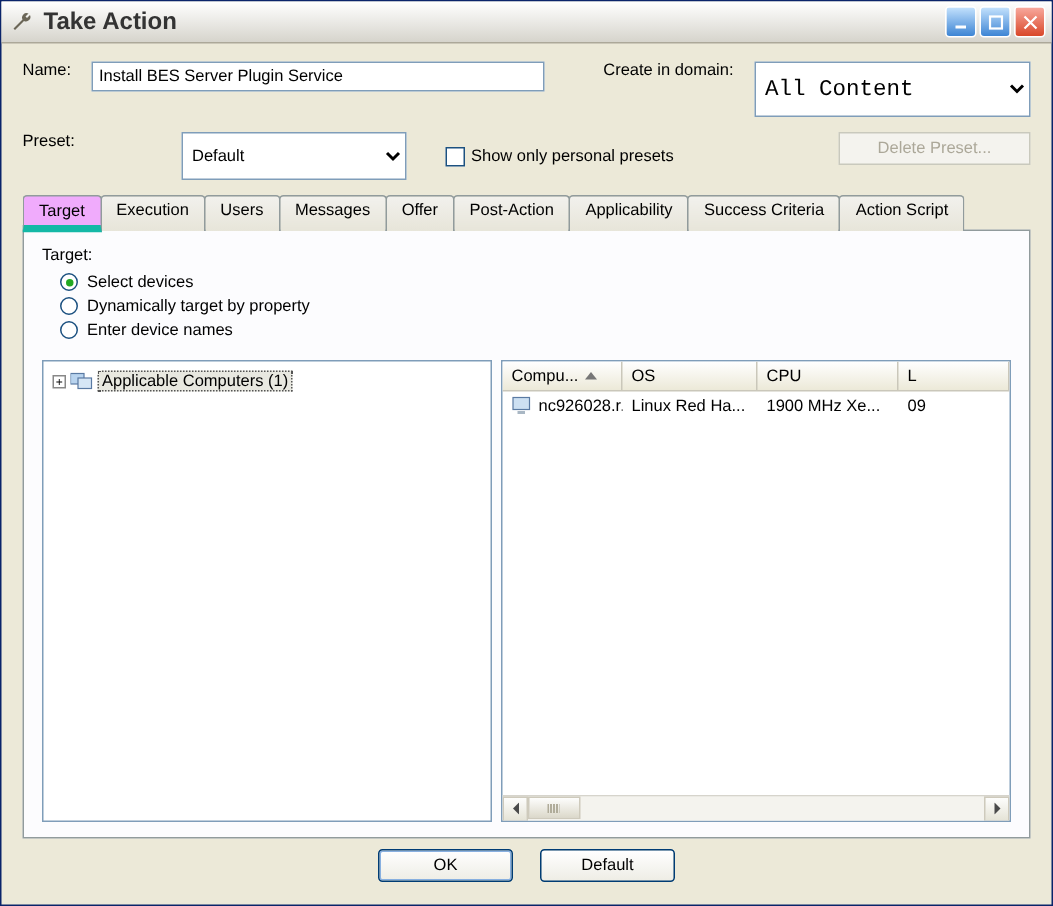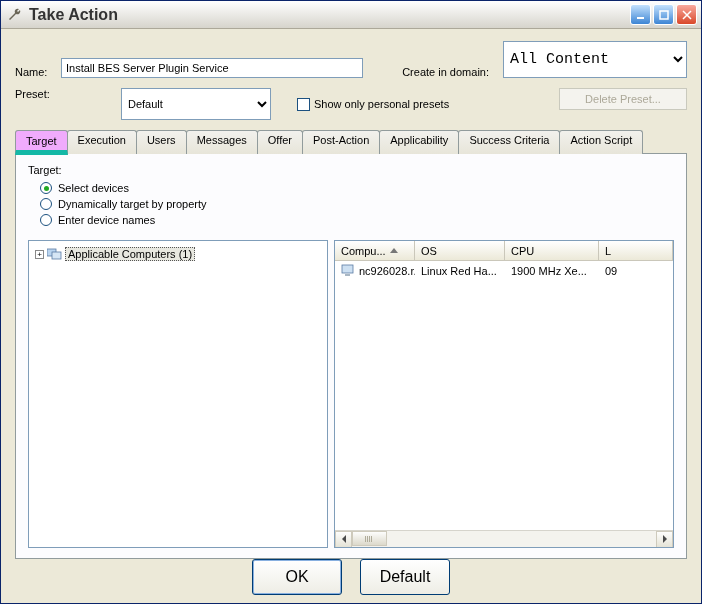--- a/index.html
+++ b/index.html
@@ -10,21 +10,21 @@
     .titlebar { height: 28px; background: linear-gradient(to bottom, #ffffff, #d6d4cc); display: flex; align-items: center; padding: 0 4px 0 6px; border-bottom: 1px solid #aca899; }
     .titlebar-icon { width: 16px; height: 16px; margin-right: 6px; }
     .titlebar-text { font-size: 16px; font-weight: bold; color: #333; flex: 1; }
     .titlebar-buttons { display: flex; gap: 2px; }
     .tb-btn { width: 21px; height: 21px; border: 1px solid #fff; background: linear-gradient(to bottom, #c3e1fd, #3d85d4); border-radius: 3px; display: flex; align-items: center; justify-content: center; cursor: pointer; }
     .tb-btn.close { background: linear-gradient(to bottom, #f8a99d, #d9482a); }
     .tb-btn svg { width: 10px; height: 10px; }
     
     .content { flex: 1; padding: 12px 14px 8px 14px; display: flex; flex-direction: column; }
     
-    .row1 { display: flex; align-items: flex-end; margin-bottom: 10px; gap: 8px; }
+    .row1 { display: flex; align-items: flex-start; margin-bottom: 10px; gap: 8px; }
     .row1 .lbl { width: 38px; }
     .name-input { flex: 0 0 302px; height: 20px; border: 1px solid #7f9db9; padding: 2px 4px; font-family: inherit; font-size: 11px; background: #fff; }
     .row1-spacer { flex: 1; }
     .domain-lbl { margin-right: 6px; }
     .domain-sel { width: 184px; height: 37px; border: 1px solid #7f9db9; font-family: Liberation Mono, monospace; font-size: 15px; background: #fff; padding: 1px 2px; }
     
     .row2 { display: flex; margin-bottom: 8px; gap: 8px; }
     .row2 .lbl { width: 38px; }
     .preset-spacer { width: 52px; }
     .preset-sel { width: 150px; height: 32px; border: 1px solid #7f9db9; font-family: inherit; font-size: 11px; background: #fff; padding: 1px 2px; }
@@ -60,21 +60,21 @@
     .list-row { display: flex; padding: 2px 0; }
     .cell { padding: 1px 6px; overflow: hidden; white-space: nowrap; text-overflow: ellipsis; display: flex; align-items: center; gap: 4px; }
     .row-icon { width: 14px; height: 13px; flex-shrink: 0; }
     .hscroll { height: 17px; border-top: 1px solid #d6d4cc; background: #f0efe9; display: flex; align-items: center; }
     .sc-btn { width: 17px; height: 17px; border: 1px solid #cecabc; background: linear-gradient(to bottom, #fdfdfc, #e5e3d6); display: flex; align-items: center; justify-content: center; cursor: pointer; }
     .sc-track { flex: 1; height: 17px; background: #f4f3ee; position: relative; }
     .sc-thumb { position: absolute; left: 0; top: 0; width: 35px; height: 15px; border: 1px solid #cecabc; background: linear-gradient(to bottom, #fdfdfc, #dcd9cb); }
     .sc-thumb::after { content: ''; position: absolute; left: 12px; top: 4px; width: 8px; height: 6px; background: repeating-linear-gradient(to right, #b0ac9a 0 1px, transparent 1px 2px); }
     
     .footer { height: 36px; display: flex; align-items: center; justify-content: center; gap: 18px; }
-    .dlg-btn { width: 90px; height: 36px; border: 1px solid #003c74; border-radius: 3px; background: linear-gradient(to bottom, #fff, #eeede5); font-family: inherit; font-size: 16px; cursor: pointer; }
+    .dlg-btn { width: 90px; height: 22px; border: 1px solid #003c74; border-radius: 3px; background: linear-gradient(to bottom, #fff, #eeede5); font-family: inherit; font-size: 11px; cursor: pointer; }
     .dlg-btn.primary { box-shadow: 0 0 0 1px #88b0e0 inset; }
   </style>
 </head>
 <body>
 
 <div class="window">
   <div class="titlebar">
     <span class="titlebar-icon">
       <svg viewBox="0 0 16 16">
           <path d="M13 3a3 3 0 0 1-4 4L3 13l-1-1 6-6a3 3 0 0 1 4-4l-2 2 1 1 2-2z" fill="#6b6657"></path>

